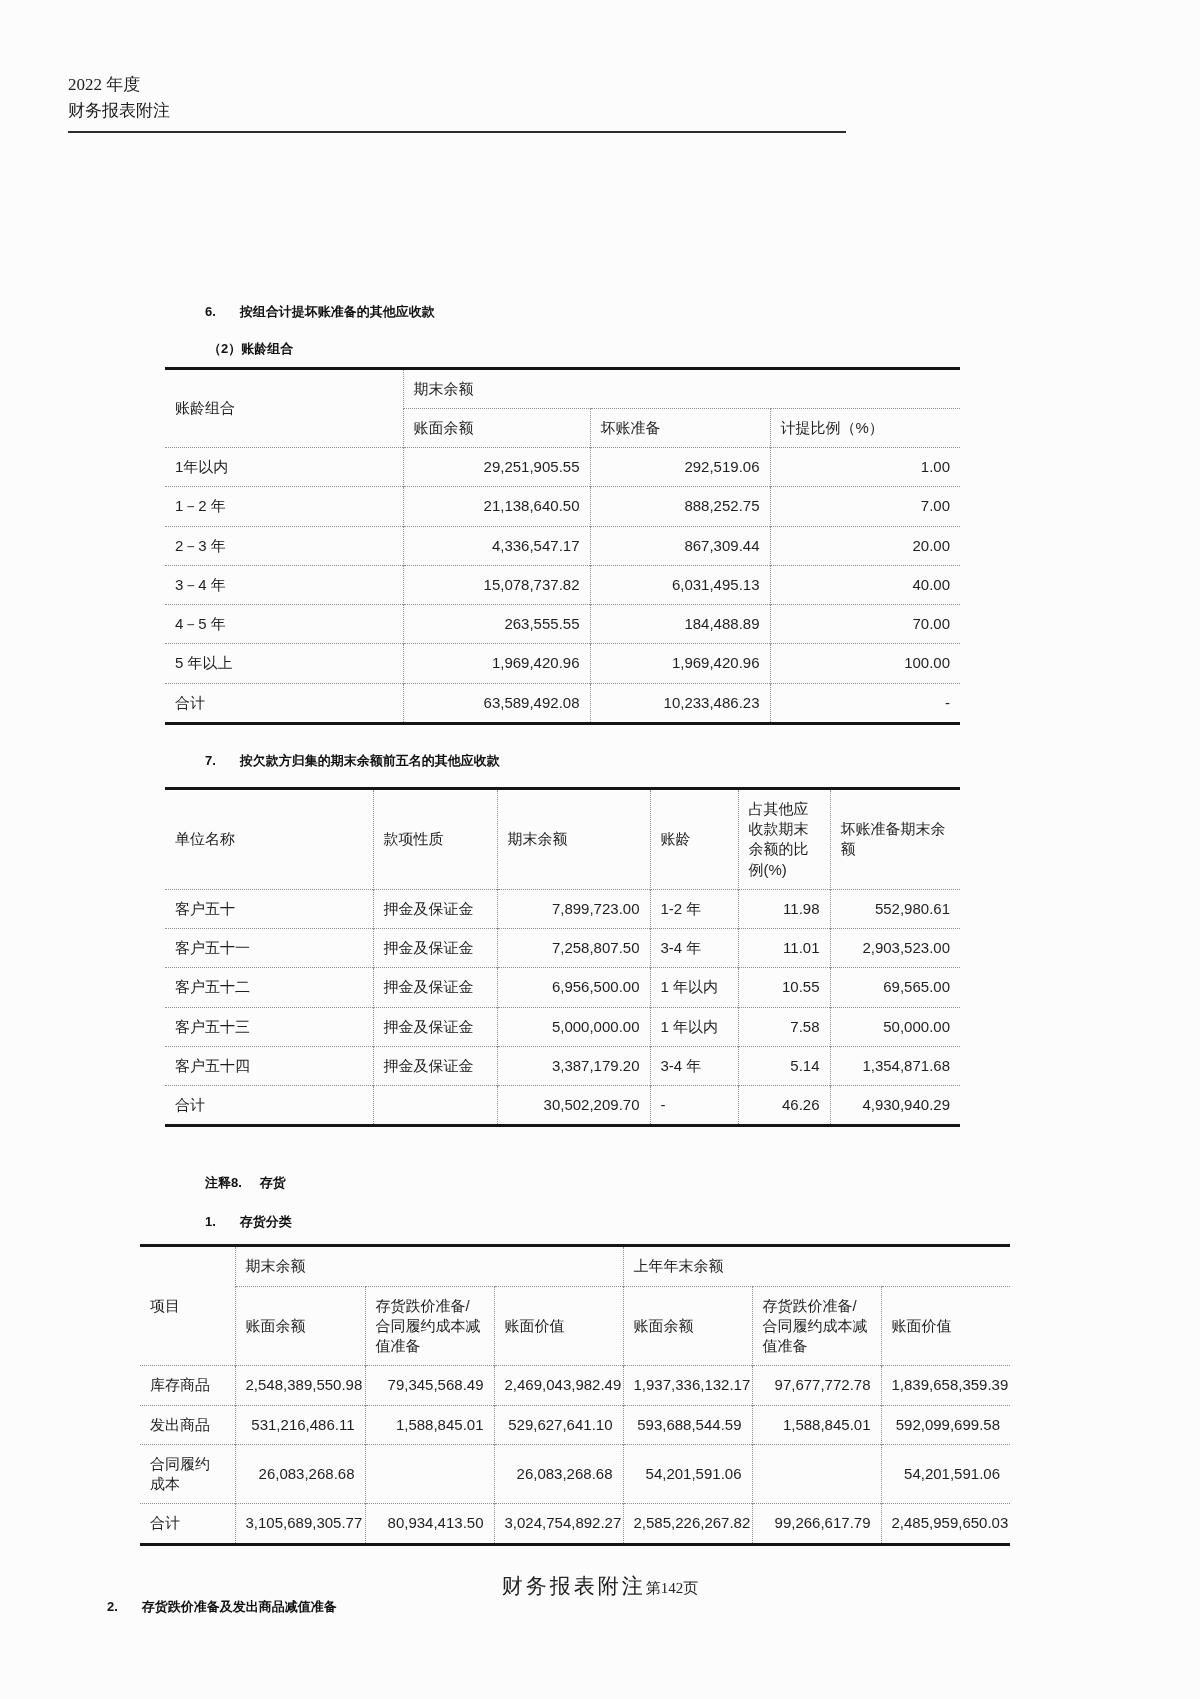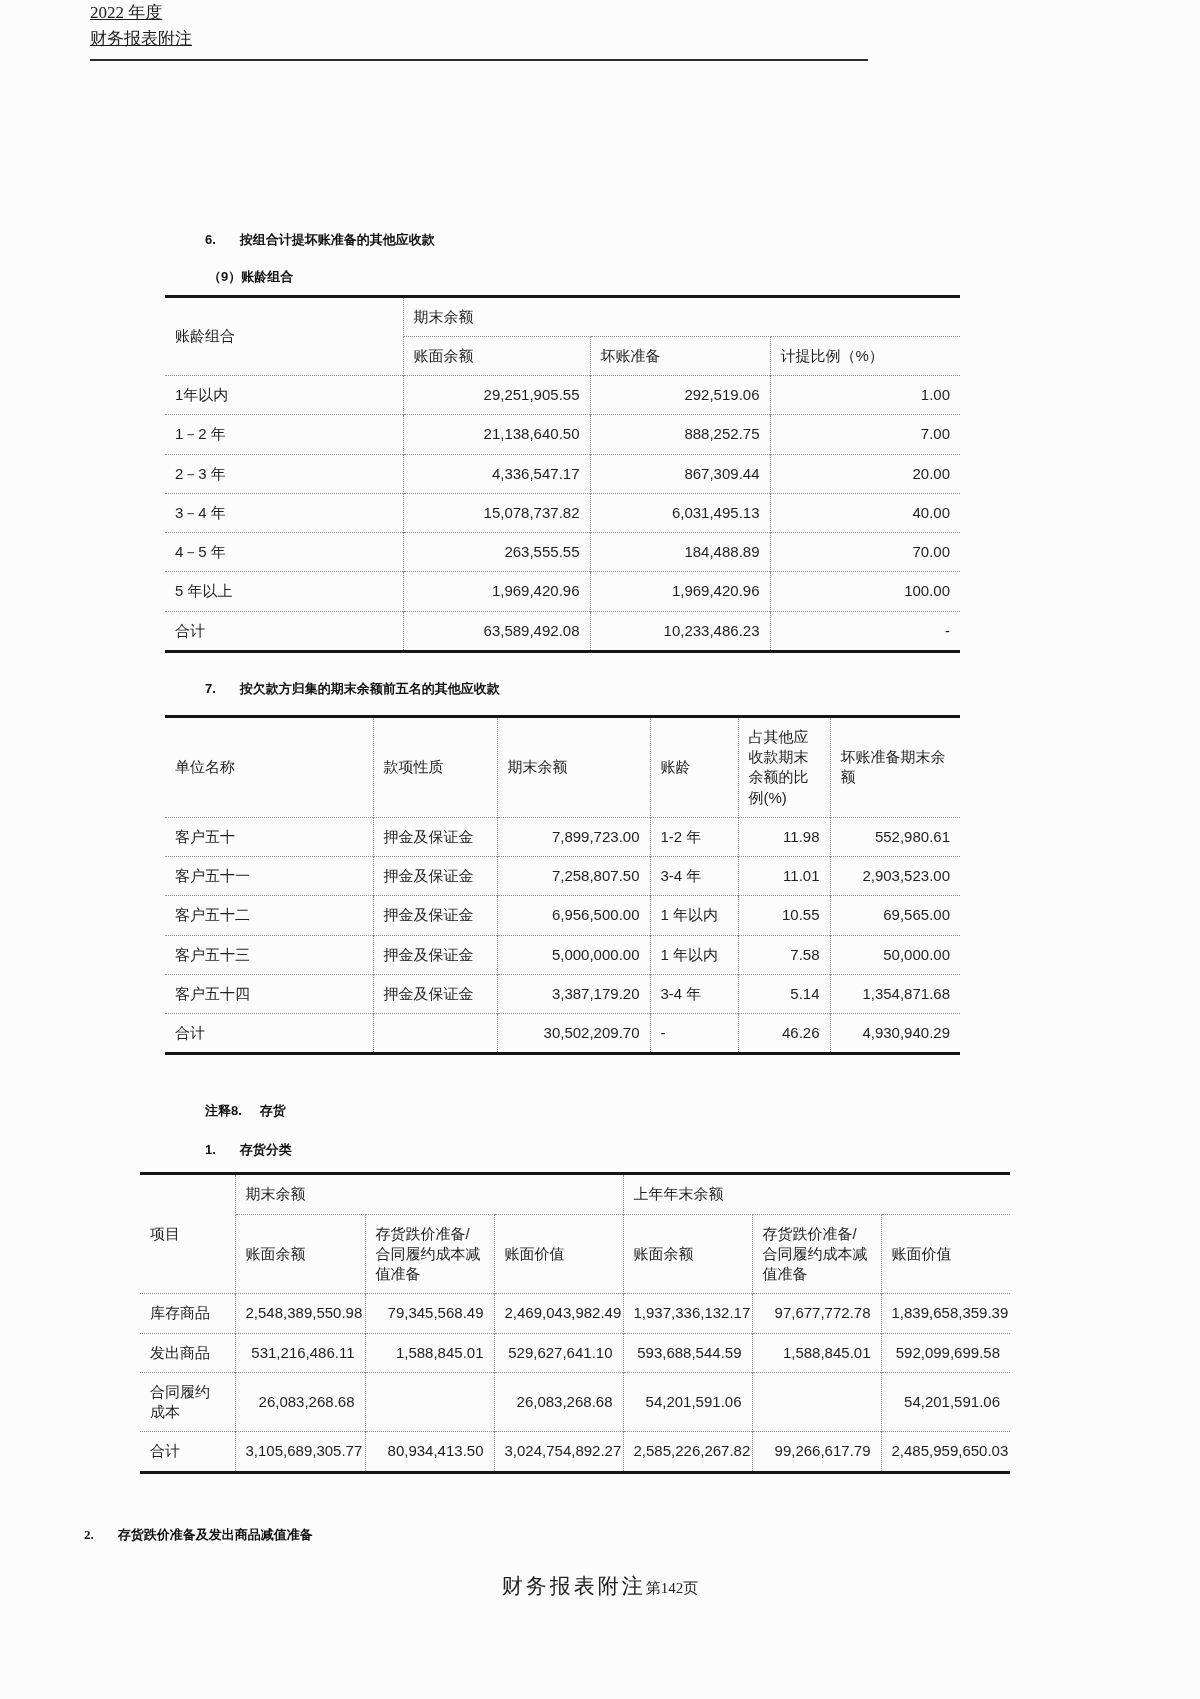--- a/index.html
+++ b/index.html
@@ -2,34 +2,34 @@
 <html><head>
 <meta charset="utf-8">
 <style>
   html,body{margin:0;padding:0;background:#ffffff;}
   .page{
     position:relative;width:1200px;height:1699px;margin:0 auto;
     background:#fcfcfc;color:#1c1c1c;overflow:hidden;
     font-family:"Liberation Serif","DejaVu Serif",serif;
   }
   
-  .doc-header{margin-left:90px;width:778px;text-decoration:underline;}
+  .doc-header{padding-top:72px;margin-left:68px;width:778px;}
   .doc-header .line{font-size:17px;line-height:1.55;}
   .doc-header .rule{border-bottom:2px solid #2e2e2e;margin-top:6px;}
   
   .h-sec{font-family:"Liberation Sans","DejaVu Sans",sans-serif;font-weight:bold;
     font-size:13px;color:#111;margin:0;}
   .h-num{display:inline-block;margin-right:24px;}
   .h-num-tight{display:inline-block;margin-right:18px;}
   .m-s6{margin:170px 0 0 205px;}
   .m-s6sub{margin:19px 0 9px 208px;}
   .m-s7{margin:27px 0 17px 205px;}
   .m-note8{margin:47px 0 0 205px;}
   .m-s1{margin:21px 0 13px 205px;}
-  .m-s2{margin:52px 0 0 84px;font-family:Liberation Serif, serif;}
+  .m-s2{margin:52px 0 0 107px;}
   
   table.fin{
     border-collapse:collapse;table-layout:fixed;
     border-top:3px solid #161616;border-bottom:3px solid #161616;
     font-family:"Liberation Sans","DejaVu Sans",sans-serif;
   }
   table.fin td,table.fin th{
     border-top:1px dotted #8f8f8f;font-weight:normal;
     font-size:15px;color:#1f1f1f;padding:9px 10px;line-height:1.35;
     overflow:hidden;vertical-align:middle;
@@ -53,21 +53,21 @@
 <div class="page">
 
   <div class="doc-header">
     <div class="line">2022 年度</div>
     <div class="line">财务报表附注</div>
     <div class="rule"></div>
   </div>
 
   <h2 class="h-sec m-s6"><span class="h-num">6.</span><span>按组合计提坏账准备的其他应收款</span></h2>
 
-  <h2 class="h-sec m-s6sub">（9）账龄组合</h2>
+  <h2 class="h-sec m-s6sub">（2）账龄组合</h2>
 
   <table class="fin t1">
     <colgroup>
         <col style="width:238px">
         <col style="width:187px">
         <col style="width:180px">
         <col style="width:190px">
       </colgroup>
     <tbody>
         <tr>

